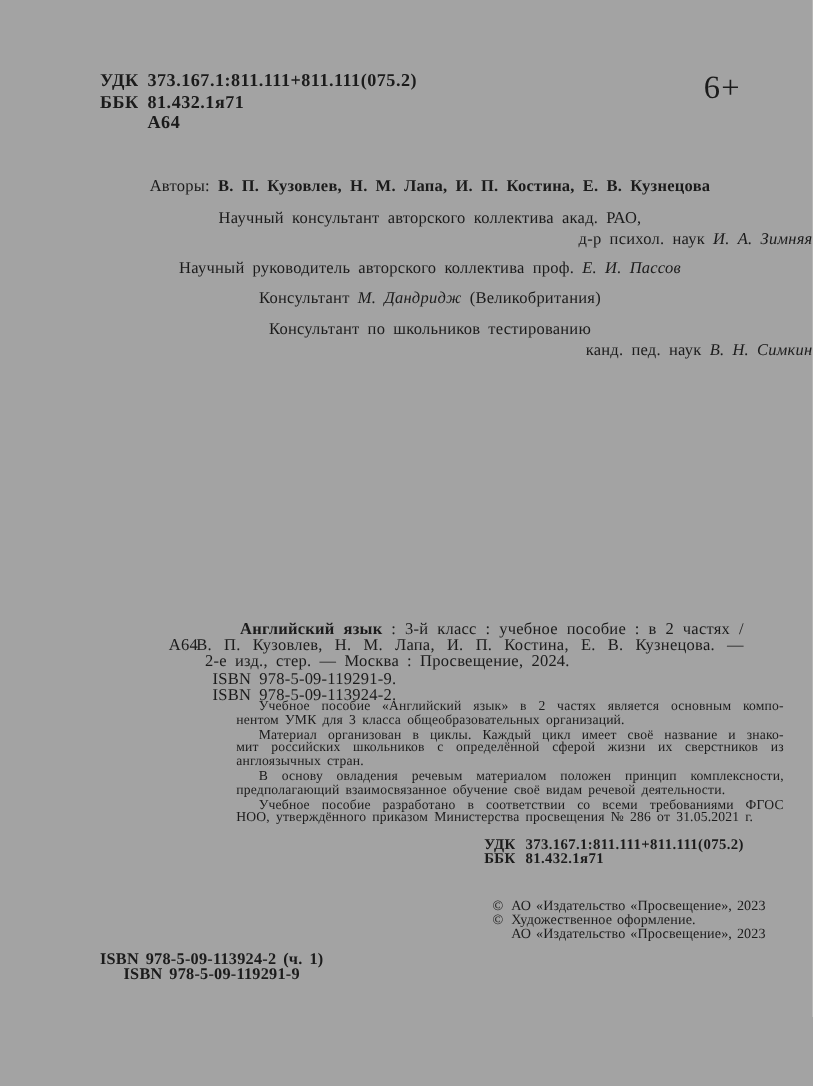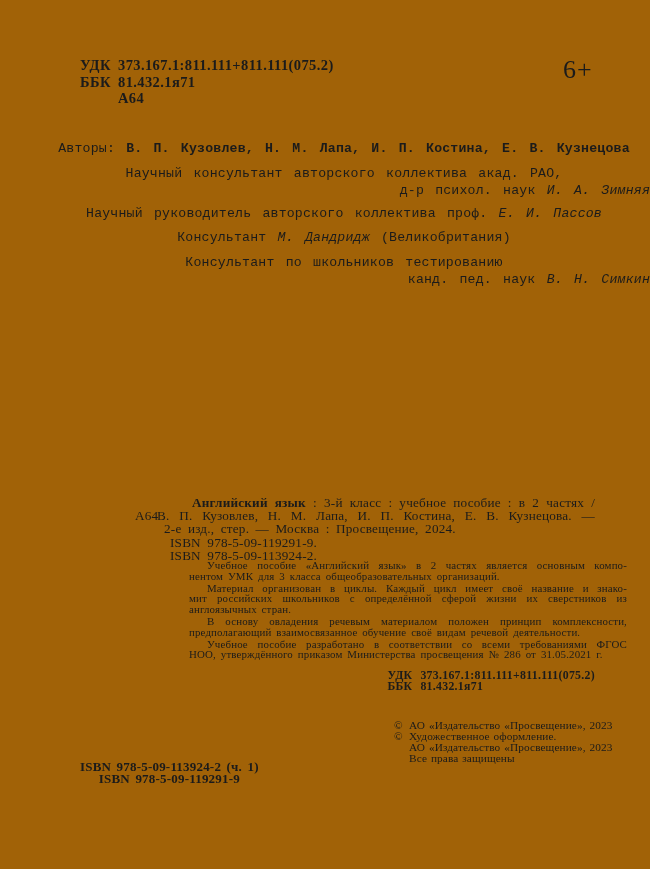--- a/index.html
+++ b/index.html
@@ -3,40 +3,40 @@
 <meta charset="utf-8">
 <style>
   html,body{margin:0;padding:0;}
   body{
     width:650px;height:869px;
     background:#f3f2f0;
     font-family:"Liberation Serif","DejaVu Serif",serif;
   }
   .page{
     position:relative;width:650px;height:869px;
-    background:#a16207;color:#1b1b1b;overflow:hidden;
+    background:#a3a3a3;color:#1b1b1b;overflow:hidden;
   }
   .abs{position:absolute;}
 
   
   .codes-top{
     left:80px;top:57px;
     font-weight:bold;font-size:14.5px;line-height:16.5px;
     letter-spacing:0.4px;
   }
   .codes-top .lbl{display:inline-block;width:38px;}
 
   
   .age{left:563px;top:55px;font-size:26px;letter-spacing:1px;}
 
   
   .authors{
     left:38px;top:141px;width:612px;
     text-align:center;font-size:13.2px;line-height:15px;
-    word-spacing:3px;letter-spacing:0.2px;font-family:Liberation Mono, monospace;
+    word-spacing:3px;letter-spacing:0.2px;
   }
   .authors .b{font-weight:bold;}
   .authors .i{font-style:italic;}
   .m10{margin-top:10px;} .m2{margin-top:2px;text-align:right;} .m8{margin-top:8px;} .m9{margin-top:9px;}
 
   
   .biblio{
     left:135px;top:496px;width:460px;
     font-size:13.2px;line-height:13.2px;
     word-spacing:3px;letter-spacing:0.2px;
@@ -139,16 +139,15 @@
 
   <div class="abs footer-isbn">
     <div>ISBN 978-5-09-113924-2  (ч. 1)</div>
     <div>ISBN 978-5-09-119291-9</div>
   </div>
 
   <div class="abs footer-copy">
     <div><span class="sym">©</span><span>АО «Издательство «Просвещение», 2023</span></div>
     <div><span class="sym">©</span><span>Художественное оформление.</span></div>
     <div><span class="sym"></span><span>АО «Издательство «Просвещение», 2023</span></div>
-    <div><span class="sym"></span><span>Все права защищены</span></div>
   </div>
 
 </div>
 
 </body></html>

